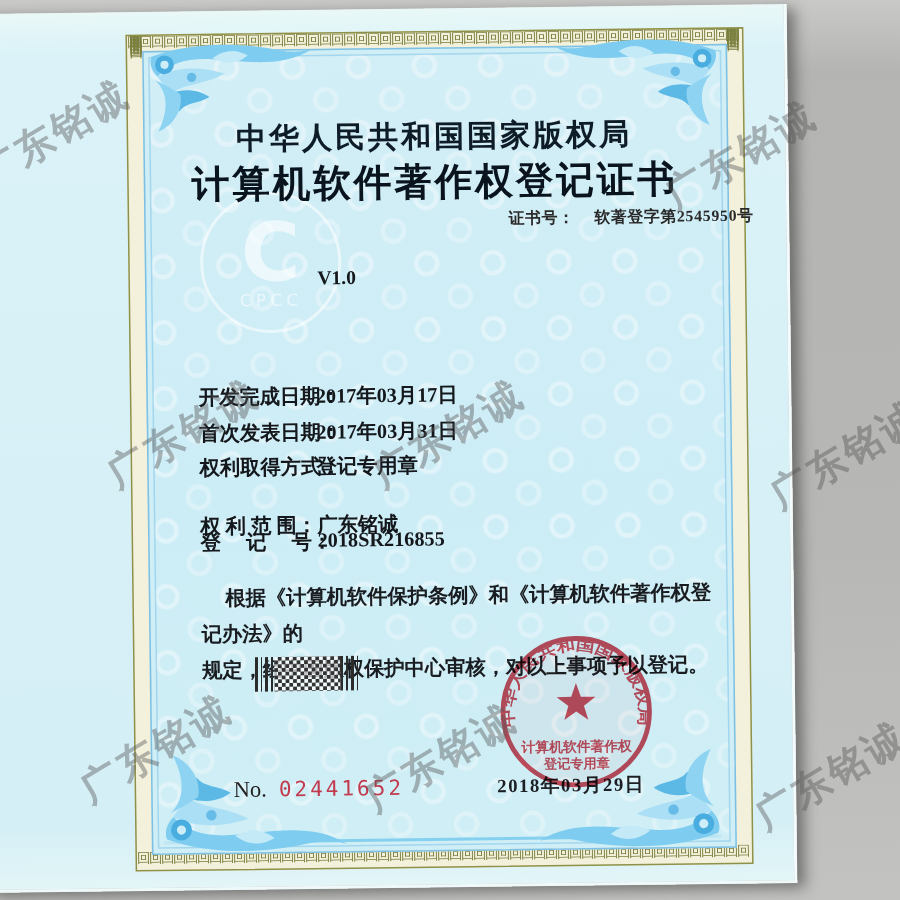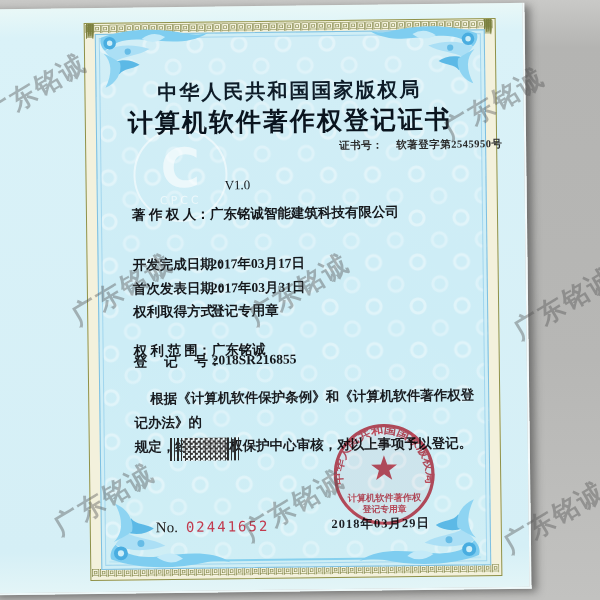--- a/index.html
+++ b/index.html
@@ -44,21 +44,21 @@
   .fl.tl{left:103px;top:19px;}
   .fl.tr{left:377px;top:19px;transform:scaleX(-1);}
   .fl.bl{left:103px;top:468px;width:148px;height:96px;transform:scaleY(-1);}
   .fl.br{left:357px;top:468px;width:148px;height:96px;transform:scale(-1,-1);}
   
   .t-issuer{position:absolute;left:100px;top:72px;width:408px;text-align:center;font-size:20px;font-weight:bold;letter-spacing:2px;color:#0e1c28;}
   .t-title{position:absolute;left:100px;top:99px;width:408px;text-align:center;font-size:25px;font-weight:bold;letter-spacing:2px;color:#0a141e;}
   .certno{position:absolute;left:353px;top:134px;font-size:10.5px;color:#2a2a2a;letter-spacing:.5px;font-weight:bold;}
   .row{position:absolute;left:145px;font-size:13.5px;font-weight:bold;color:#14171b;white-space:nowrap;}
   .row .val{position:absolute;left:78px;white-space:nowrap;}
-  .v2{position:absolute;left:238px;font-size:13px;font-weight:normal;color:#14171b;}
+  .v2{position:absolute;left:225px;font-size:13px;font-weight:bold;color:#14171b;}
   .statement{position:absolute;left:145px;top:380px;width:352px;font-size:13.5px;line-height:24px;font-weight:bold;color:#191c20;}
   .statement .l1{text-indent:16px;}
   
   .barcode{position:absolute;left:180px;top:431px;width:70px;height:23px;display:flex;}
   .bc-side{width:13px;height:100%;
     background:repeating-linear-gradient(90deg,#2b2b2b 0 2px,rgba(0,0,0,0) 2px 4px,#2b2b2b 4px 5px,rgba(0,0,0,0) 5px 7px);}
   .bc-mid{flex:1;height:100%;
     background:
       repeating-conic-gradient(#333 0% 25%, rgba(255,255,255,.7) 0% 50%);
     background-size:5px 5px;}
@@ -121,24 +121,20 @@
   <div class="t-issuer">中华人民共和国国家版权局</div>
   <div class="t-title">计算机软件著作权登记证书</div>
 
   <div class="certno">
     <span>证书号：</span>
     <span style="margin-left:10px;">软著登字第2545950号</span>
   </div>
 
   <div class="v2" style="top:171px">V1.0</div>
 
-  <div class="row" style="top:199px">
-    <span>著 作 权 人：</span>
-    <span class="val">广东铭诚智能建筑科技有限公司</span>
-  </div>
 
   <div class="row" style="top:249px">
     <span>开发完成日期：</span>
     <span class="val">2017年03月17日</span>
   </div>
 
   <div class="row" style="top:273px">
     <span>首次发表日期：</span>
     <span class="val">2017年03月31日</span>
   </div>

